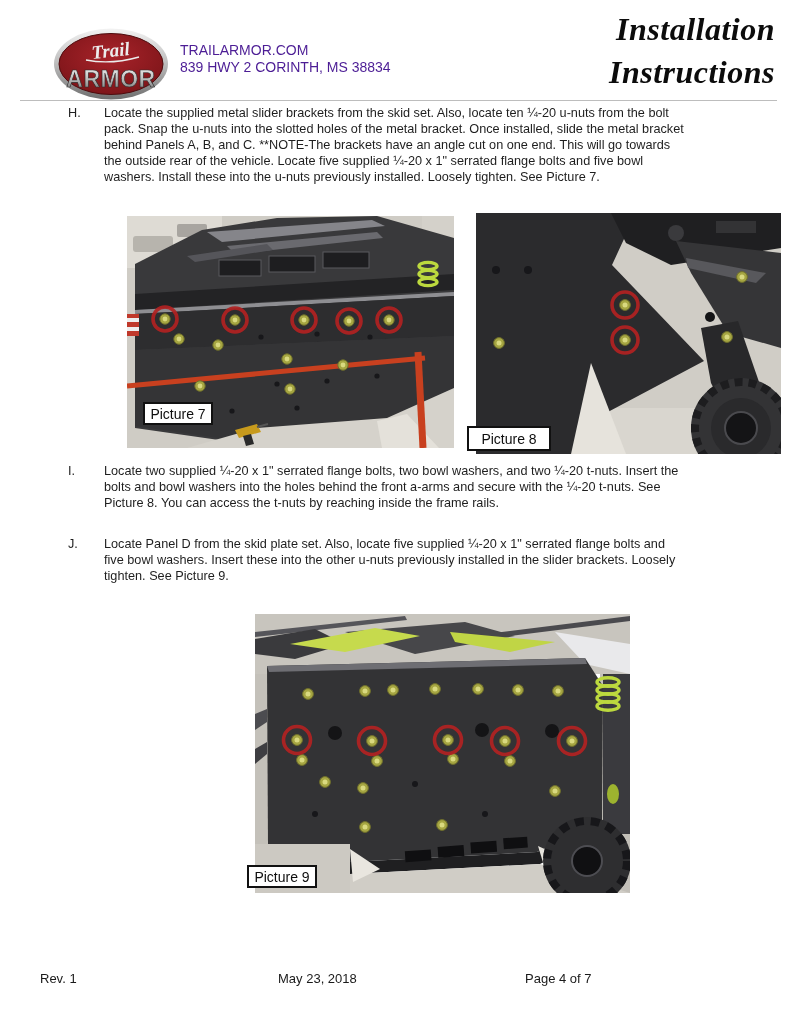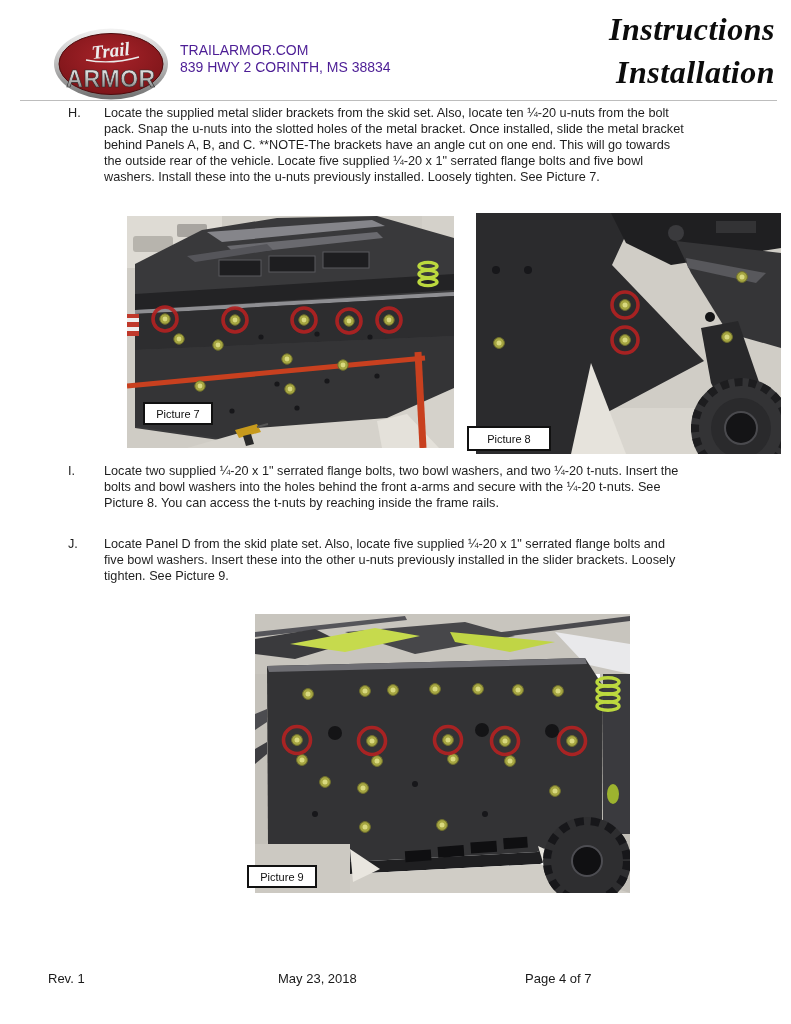--- a/index.html
+++ b/index.html
@@ -29,30 +29,30 @@
   #step-j{top:537px;}
 
   
   .figure{position:absolute;}
   .figure svg{display:block;width:100%;height:100%;}
   #pic7{left:87px;top:200px;width:327px;height:232px;}
   #pic8{left:424px;top:197px;width:305px;height:241px;padding-left:12px;}
   #pic9{left:190px;top:598px;width:375px;height:279px;padding-left:25px;}
   .pic-label{
     position:absolute;background:#fff;border:2px solid #111;color:#0e0e0e;
-    font-size:11px;display:flex;align-items:center;justify-content:center;
+    font-size:14px;display:flex;align-items:center;justify-content:center;
     box-sizing:border-box;
   }
   #label7{left:16px;top:186px;width:70px;height:23px;}
   #label8{left:3px;top:213px;width:84px;height:25px;}
   #label9{left:17px;top:251px;width:70px;height:23px;}
 
   
   .footer span{position:absolute;top:971px;font-size:13px;color:#1a1a1a;}
-  .footer .rev{left:40px;margin-left:8px;}
+  .footer .rev{left:40px;}
   .footer .date{left:278px;}
   .footer .page-num{left:525px;}
 
   
   .mark{fill:none;stroke:var(--c-highlight_red,#b22222);stroke-width:3.6px;opacity:.92;}
   .bolt-o{fill:var(--c-bolt_olive,#a6a642);stroke:#6f6f2b;stroke-width:1px;}
   .bolt-i{fill:#d9d97f;}
   .lime{fill:none;stroke:var(--c-lime_green,#bcd93e);stroke-width:3.4px;}
   .strapline{fill:none;stroke:var(--c-strap_red,#c8401f);}
   .hole{fill:#141416;}
@@ -82,22 +82,22 @@
       <path d="M33,32 Q58,37 86,29" fill="none" stroke="#ececec" stroke-width="1.4"></path>
       <text x="58" y="59" text-anchor="middle" font-family="Liberation Sans, sans-serif" font-weight="bold" font-size="23" fill="url(#chrome)" stroke="#2b2b2b" stroke-width="0.6" letter-spacing="0.5">ARMOR</text>
     </svg>
 
     <div class="company">
       <div>TRAILARMOR.COM</div>
       <div>839 HWY 2 CORINTH, MS 38834</div>
     </div>
 
     <div class="doc-title">
+      <div>Installation</div>
       <div>Instructions</div>
-      <div>Installation</div>
     </div>
   </div>
 
   <div class="rule"></div>
 
   <section class="step" id="step-h">
     <span class="letter">H.</span>
     <p class="text">Locate the supplied metal slider brackets from the skid set. Also, locate ten ¼-20 u-nuts from the bolt
 pack. Snap the u-nuts into the slotted holes of the metal bracket. Once installed, slide the metal bracket
 behind Panels A, B, and C. **NOTE-The brackets have an angle cut on one end. This will go towards

